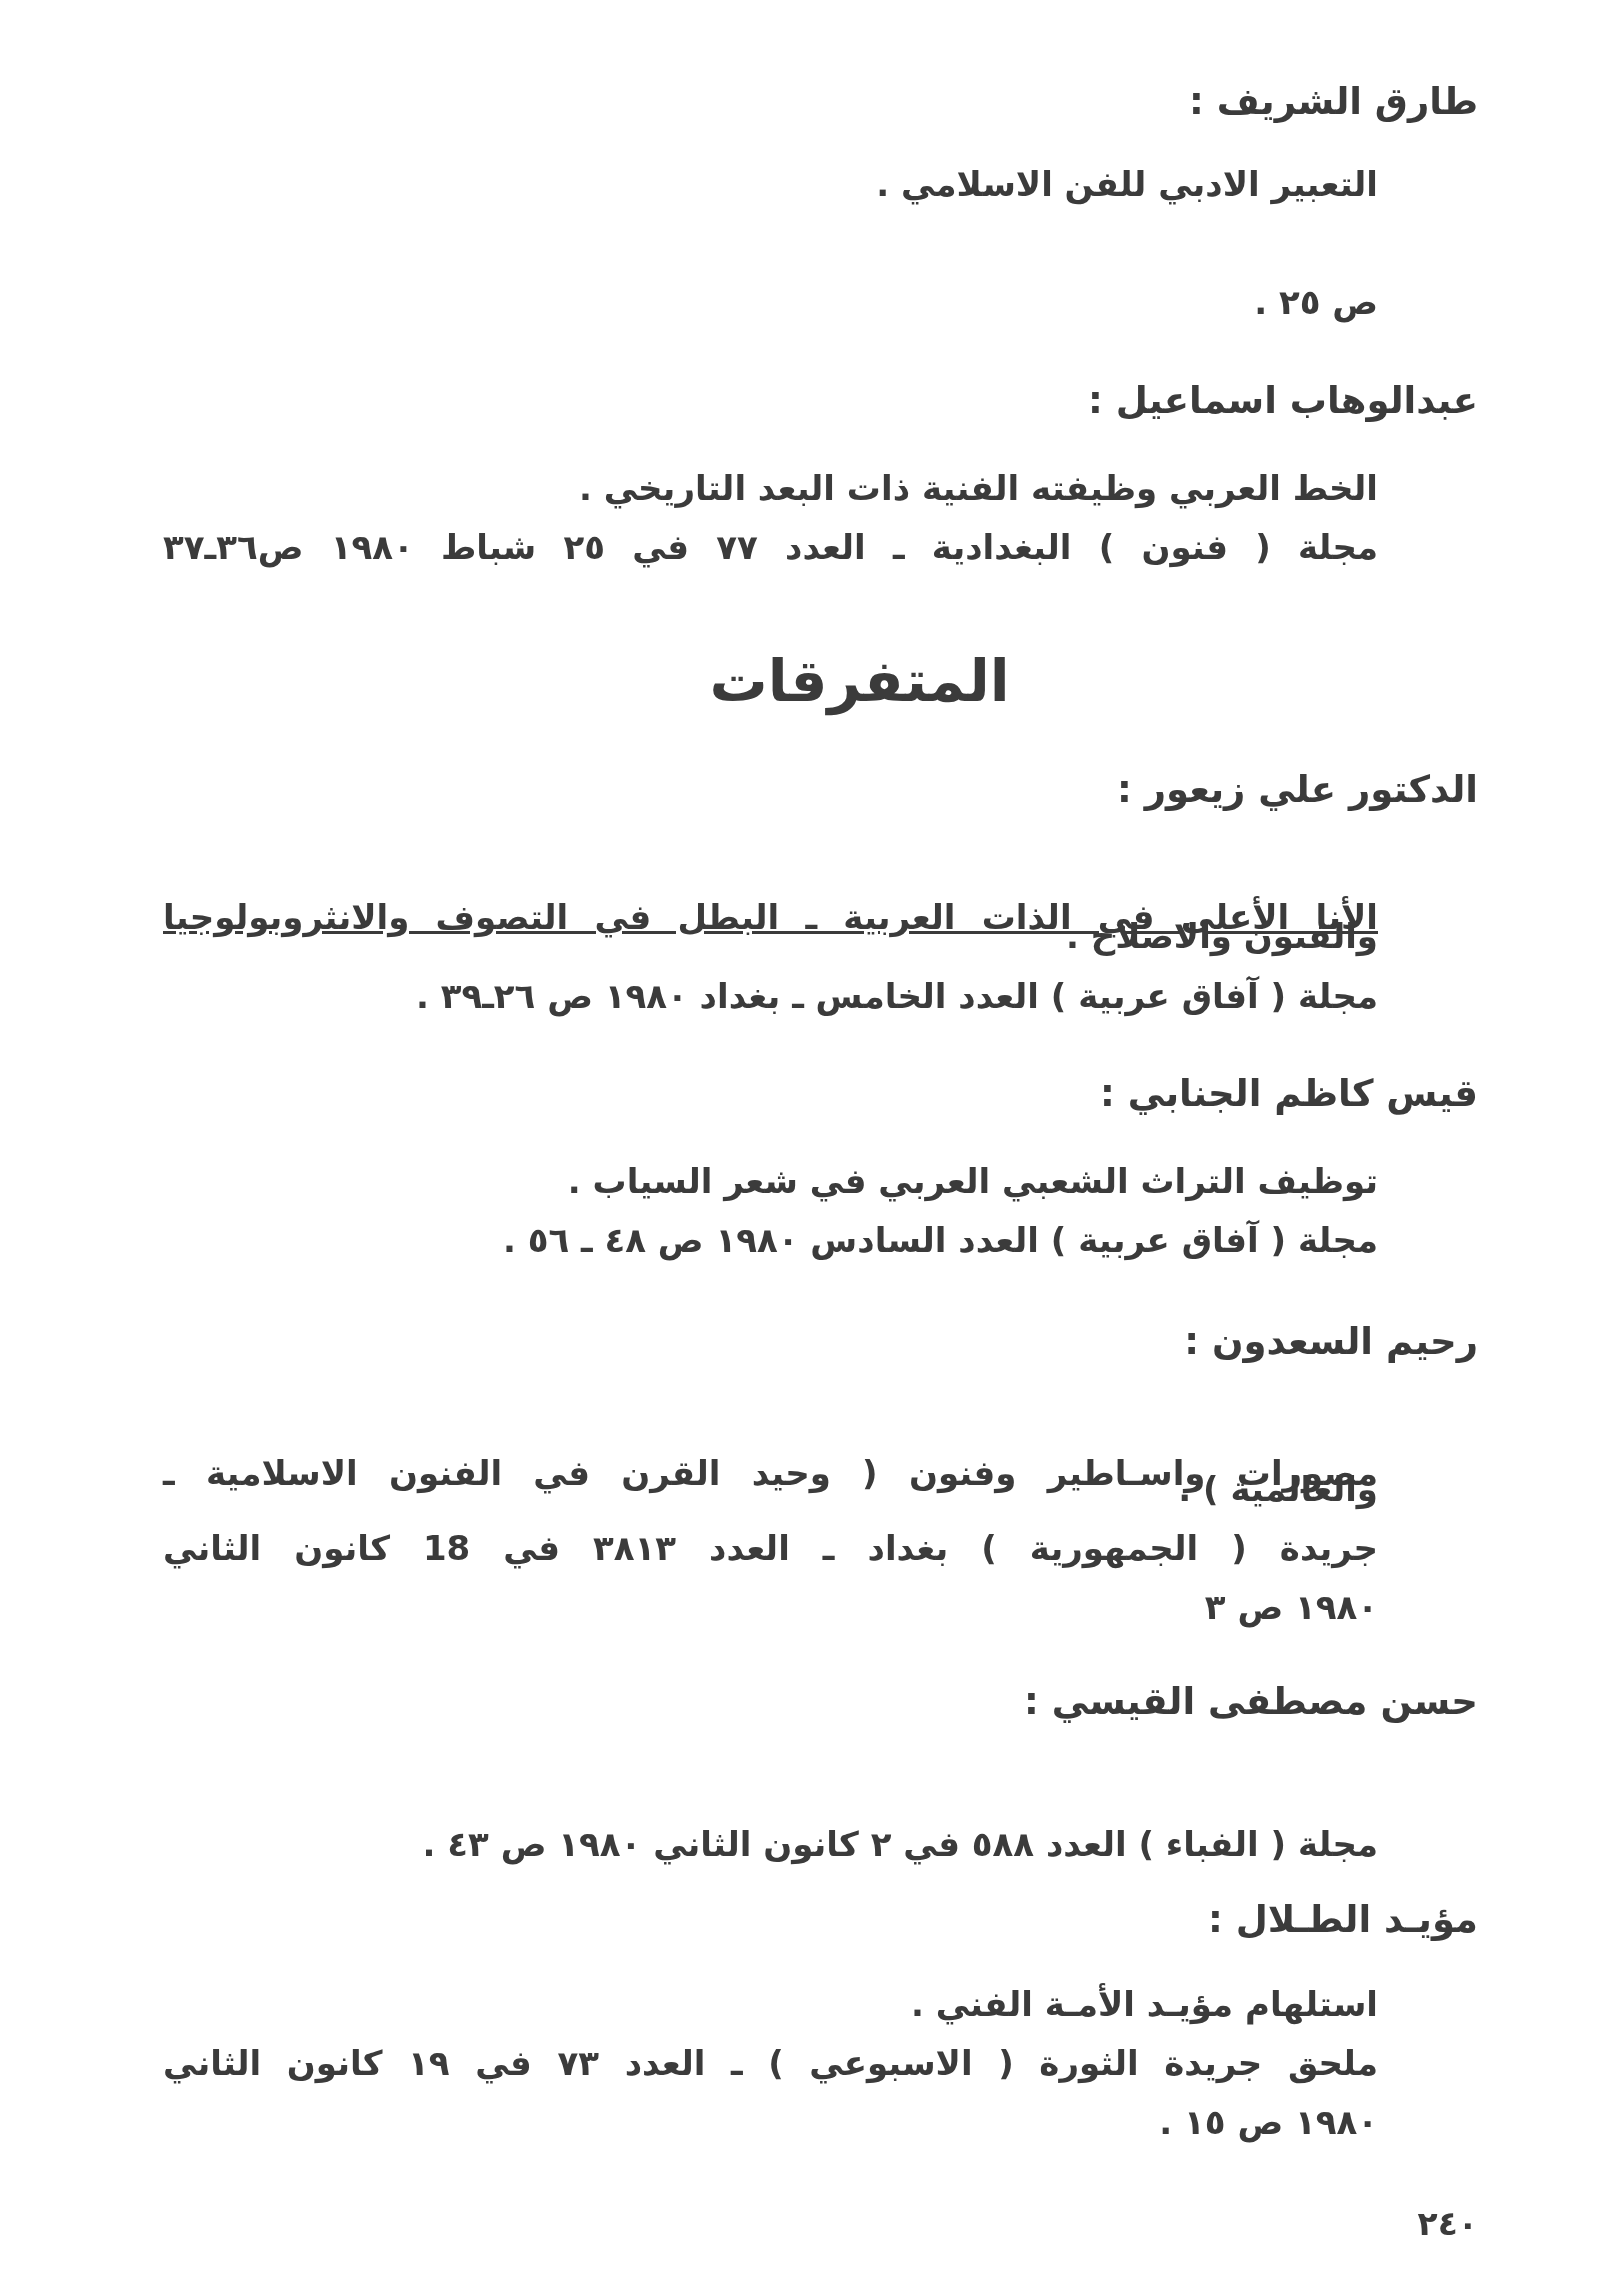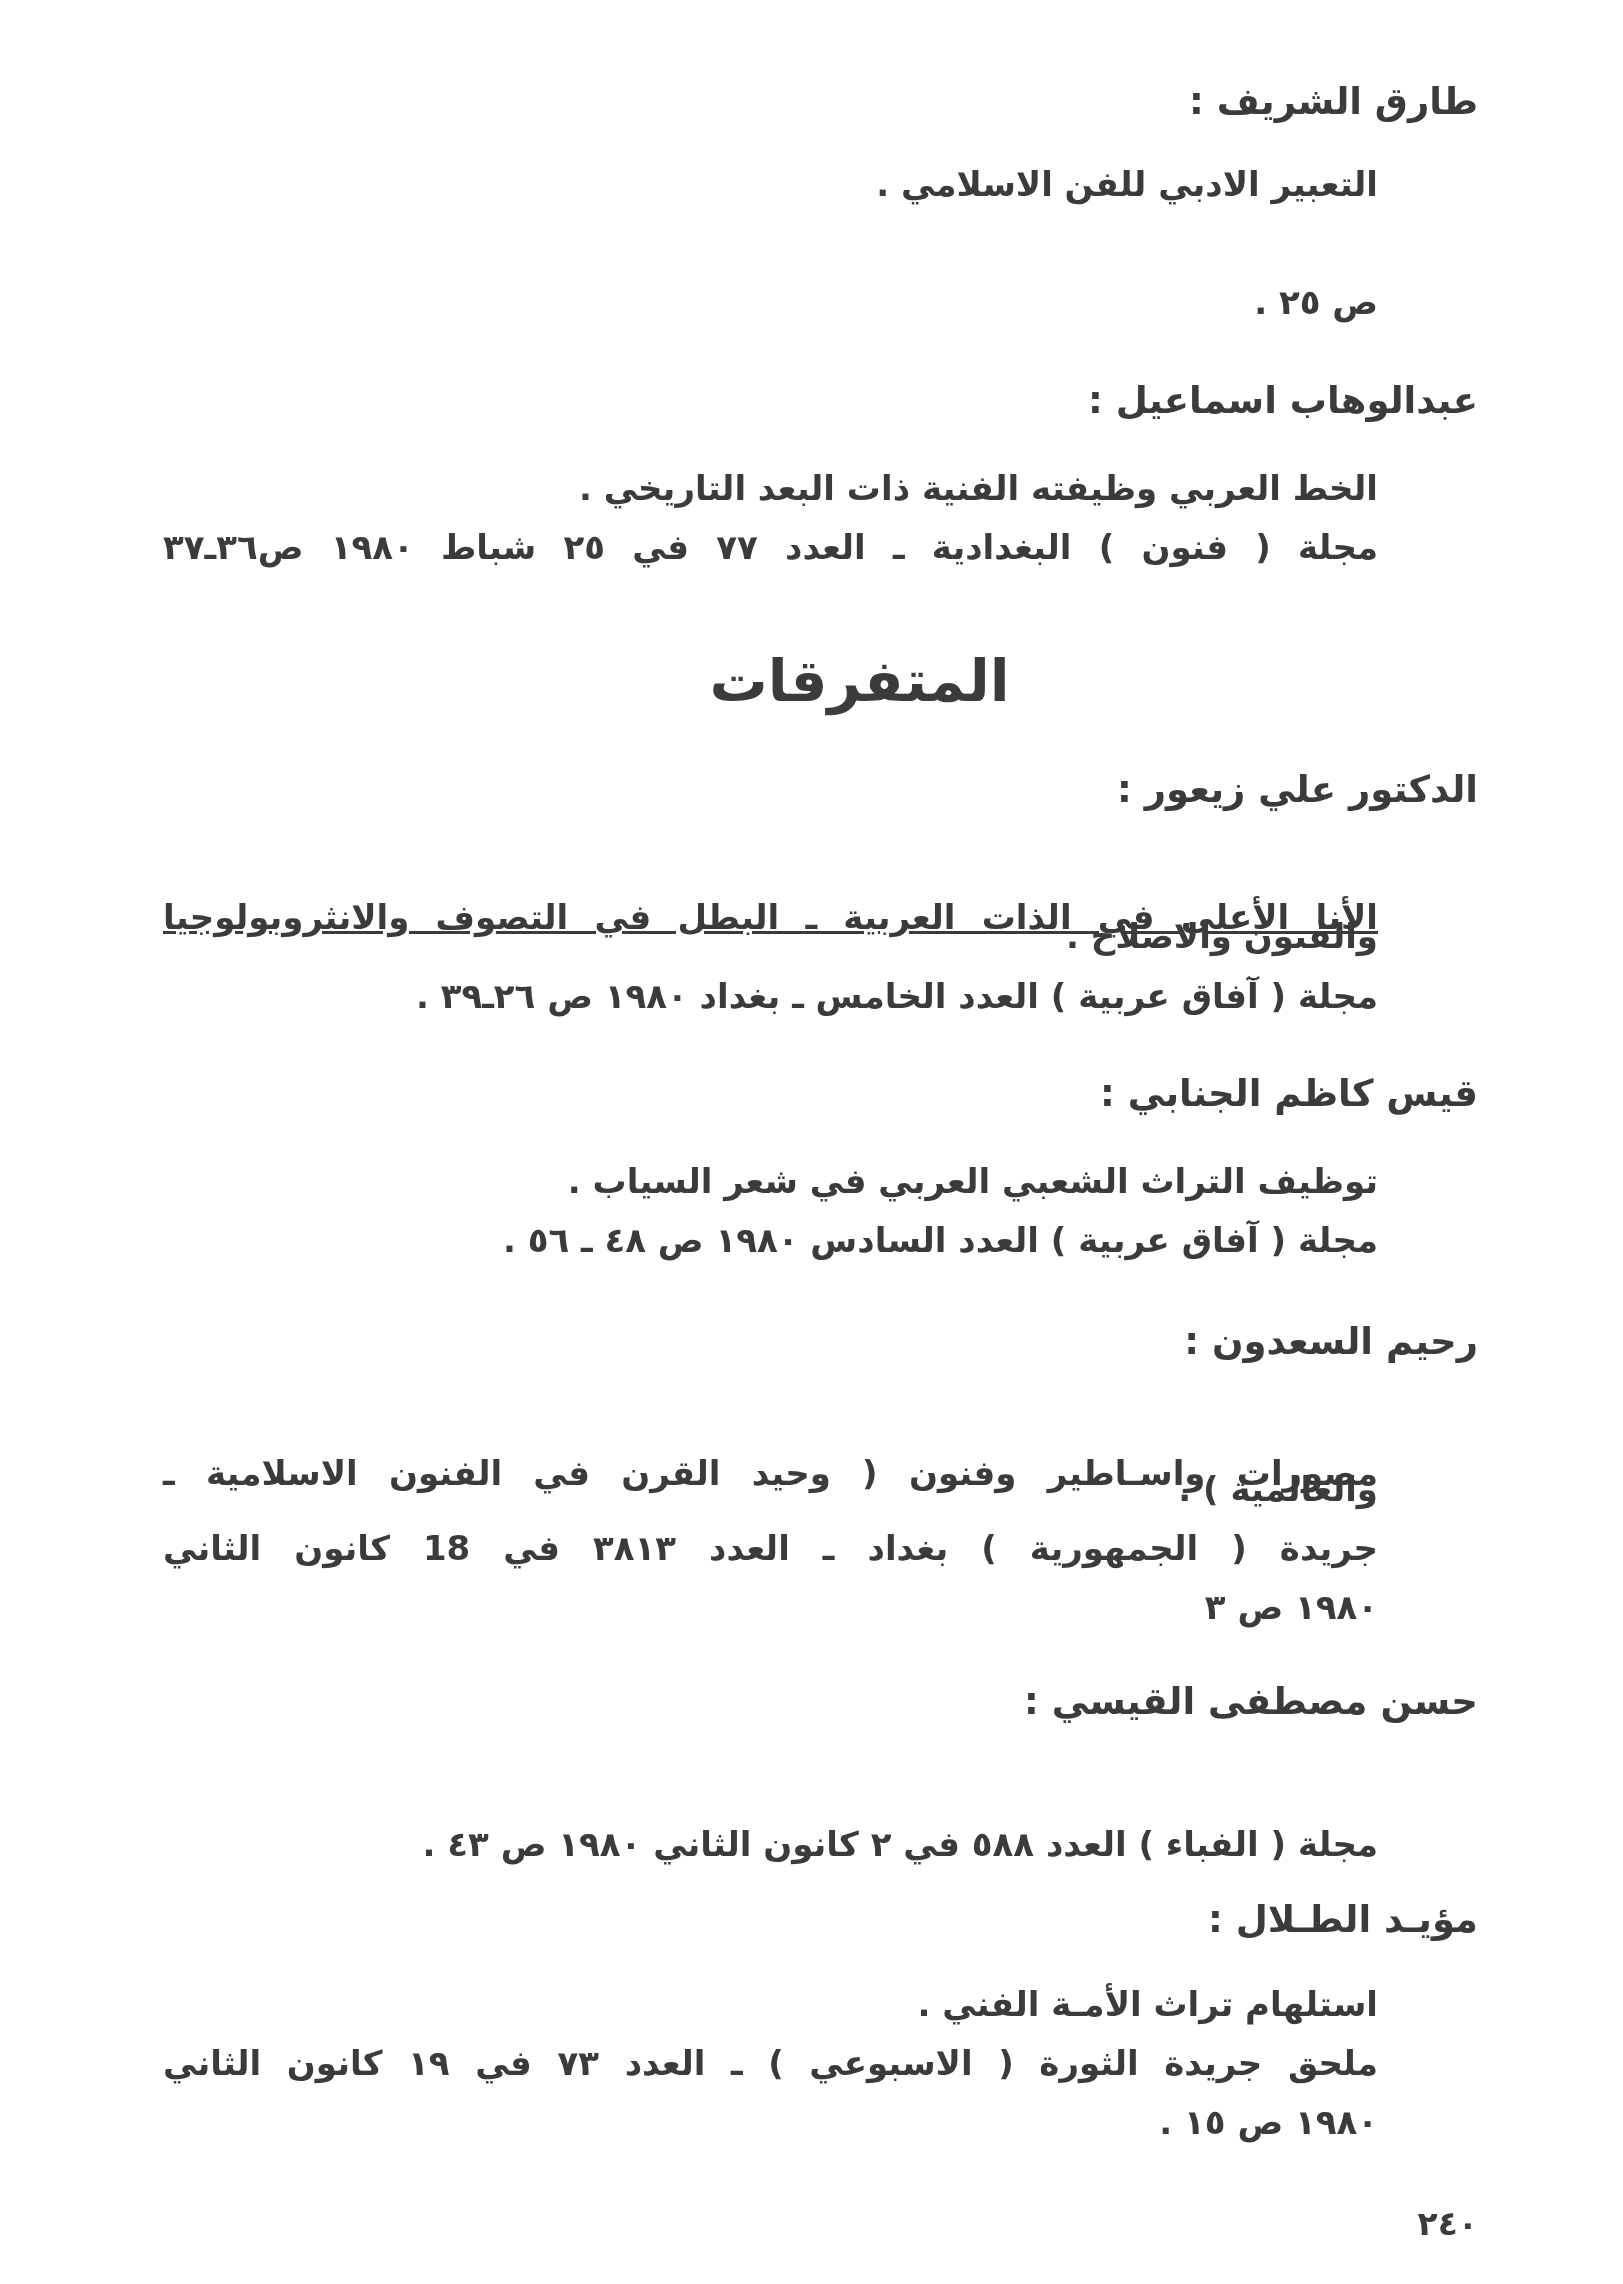--- a/index.html
+++ b/index.html
@@ -90,19 +90,19 @@
   <div class="author" style="top:1323px;">رحيم السعدون :</div>
   <div class="line full" style="top:1412px;margin-top:44px;">مصورات واسـاطير وفنون ( وحيد القرن في الفنون الاسلامية ـ</div>
   <div class="line" style="top:1472px;">والعالمية ) .</div>
   <div class="line full" style="top:1531px;">جريدة ( الجمهورية ) بغداد ـ العدد ٣٨١٣ في 18 كانون الثاني</div>
   <div class="line" style="top:1590px;">١٩٨٠ ص ٣</div>
 
   <div class="author" style="top:1683px;">حسن مصطفى القيسي :</div>
   <div class="line" style="top:1827px;">مجلة ( الفباء ) العدد ٥٨٨ في ٢ كانون الثاني ١٩٨٠ ص ٤٣ .</div>
 
   <div class="author" style="top:1901px;">مؤيـد الطـلال :</div>
-  <div class="line" style="top:1987px;">استلهام تراث الأمـة الفني .</div>
+  <div class="line" style="top:1987px;">استلهام مؤيـد الأمـة الفني .</div>
   <div class="line full" style="top:2046px;">ملحق جريدة الثورة ( الاسبوعي ) ـ العدد ٧٣ في ١٩ كانون الثاني</div>
   <div class="line" style="top:2105px;">١٩٨٠ ص ١٥ .</div>
 
   <div class="page-number">٢٤٠</div>
 </div>
 
 
 </body></html>

